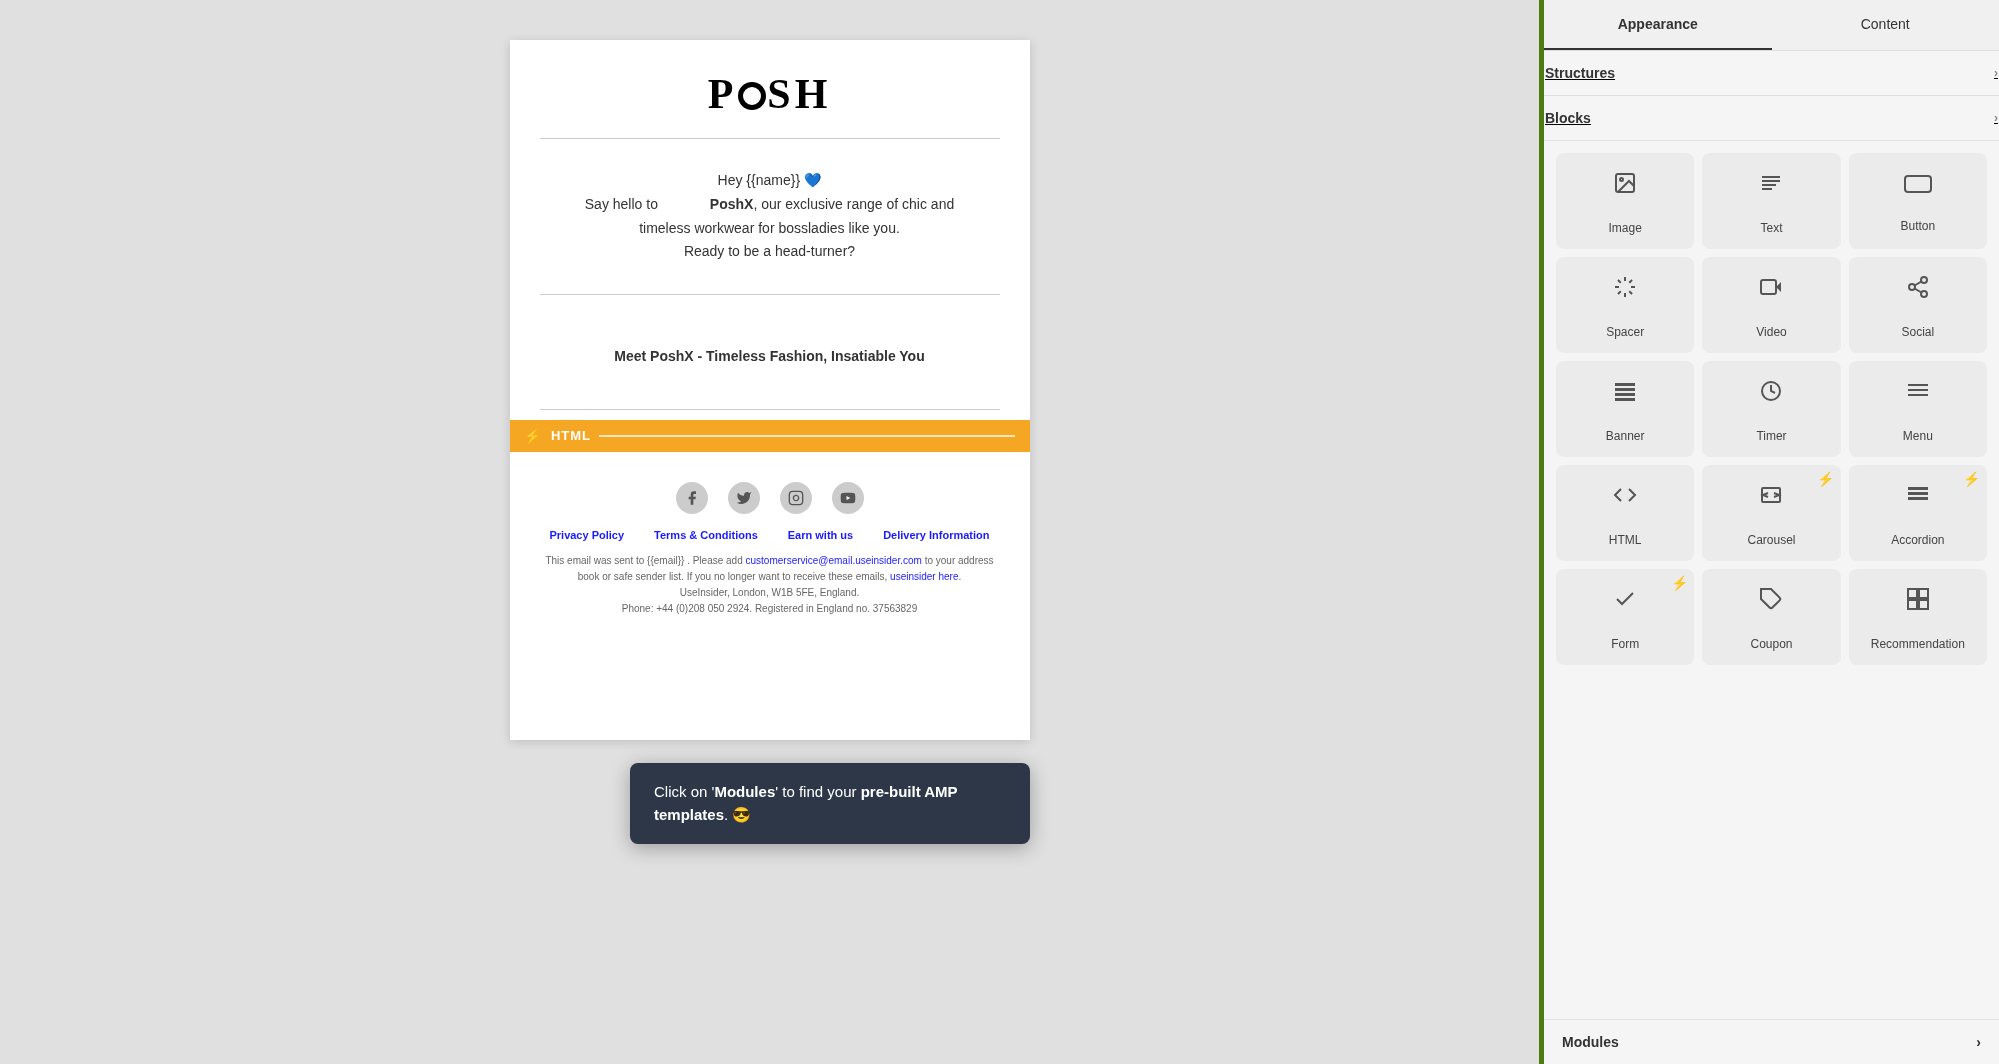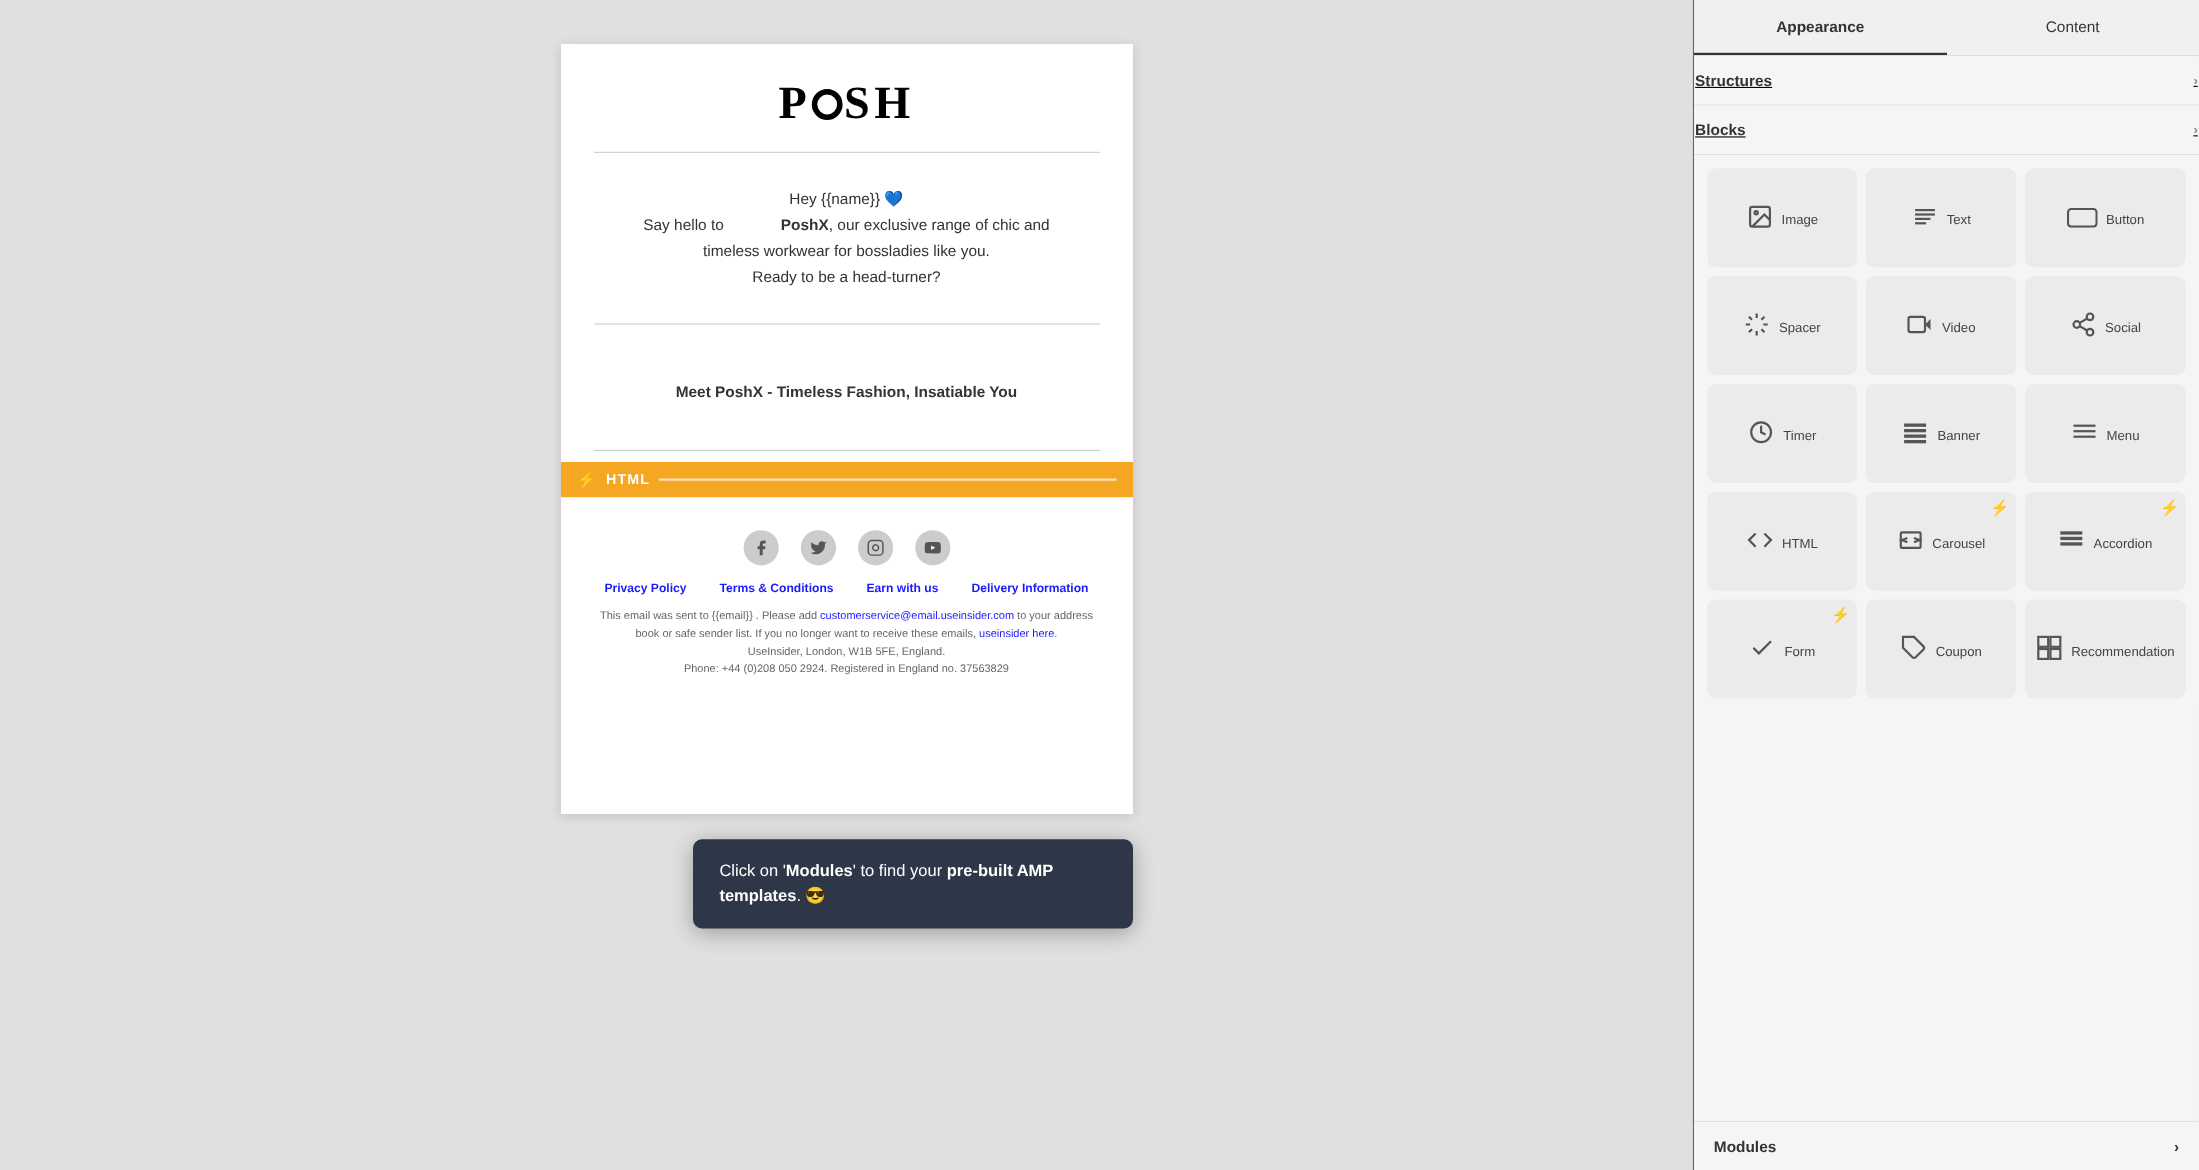--- a/index.html
+++ b/index.html
@@ -191,21 +191,21 @@
       z-index: 100;
       box-shadow: 0 4px 20px rgba(0,0,0,0.3);
     }
 
     
     .right-panel {
       width: 460px;
       background: #f5f5f5;
       display: flex;
       flex-direction: column;
-      border-left: 1px solid #4d7c0f;
+      border-left: 5px solid #4d7c0f;
     }
 
     
     .panel-tabs {
       display: flex;
       background: #f0f0f0;
       border-bottom: 1px solid #ddd;
     }
 
     .panel-tab {
@@ -255,23 +255,24 @@
       padding: 12px;
       background: #f5f5f5;
       overflow-y: auto;
     }
 
     .block-item {
       background: #ebebeb;
       border-radius: 8px;
       padding: 18px 10px 14px;
       display: flex;
+      flex-direction: column;
       align-items: center;
       justify-content: center;
-      gap: 8px;
+      gap: 20px;
       cursor: pointer;
       min-height: 90px;
       position: relative;
     }
 
     .block-icon {
       font-size: 22px;
       color: #555;
     }
 
@@ -470,42 +471,42 @@
             <circle cx="18" cy="19" r="3"></circle>
             <line x1="8.59" y1="13.51" x2="15.42" y2="17.49"></line>
             <line x1="15.41" y1="6.51" x2="8.59" y2="10.49"></line>
           </svg>
       </span>
       <span class="block-label">Social</span>
     </div>
 
     <div class="block-item">
       <span class="block-icon">
-        <svg width="24" height="24" viewBox="0 0 24 24" fill="none" stroke="#555" stroke-width="2">
-            <circle cx="12" cy="12" r="9"></circle>
-            <polyline points="12 6 12 12 16 14"></polyline>
-          </svg>
-      </span>
-      <span class="block-label">Timer</span>
-    </div>
-
-    <div class="block-item">
-      <span class="block-icon">
         <svg width="24" height="24" viewBox="0 0 24 24" fill="#555">
             <rect x="2" y="4" width="20" height="3"></rect>
             <rect x="2" y="9" width="20" height="3"></rect>
             <rect x="2" y="14" width="20" height="3"></rect>
             <rect x="2" y="19" width="20" height="3"></rect>
           </svg>
       </span>
       <span class="block-label">Banner</span>
     </div>
 
     <div class="block-item">
       <span class="block-icon">
+        <svg width="24" height="24" viewBox="0 0 24 24" fill="none" stroke="#555" stroke-width="2">
+            <circle cx="12" cy="12" r="9"></circle>
+            <polyline points="12 6 12 12 16 14"></polyline>
+          </svg>
+      </span>
+      <span class="block-label">Timer</span>
+    </div>
+
+    <div class="block-item">
+      <span class="block-icon">
         <svg width="24" height="24" viewBox="0 0 24 24" fill="#555">
             <rect x="2" y="5" width="20" height="2"></rect>
             <rect x="2" y="10" width="20" height="2"></rect>
             <rect x="2" y="15" width="20" height="2"></rect>
           </svg>
       </span>
       <span class="block-label">Menu</span>
     </div>
 
     <div class="block-item">

